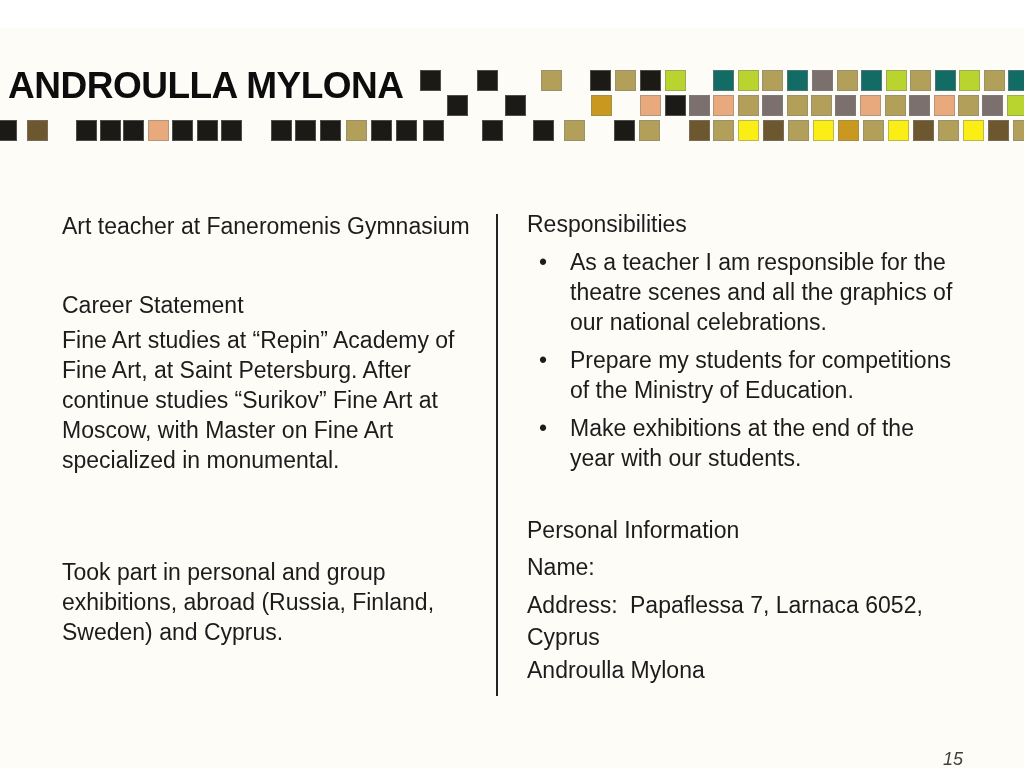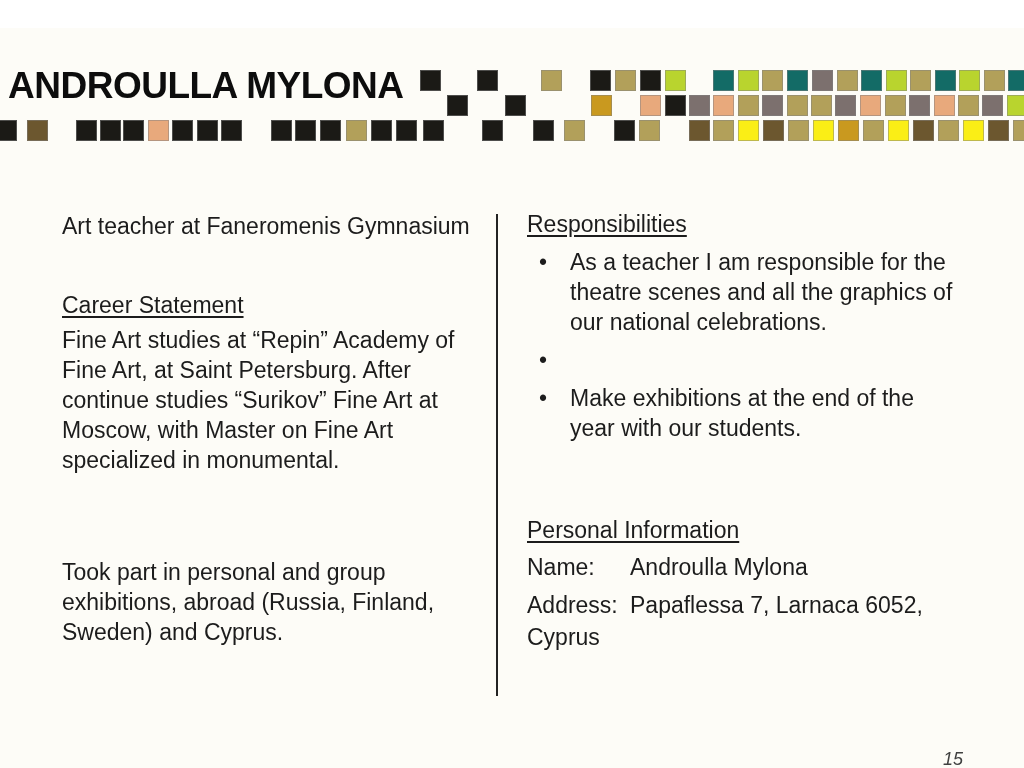--- a/index.html
+++ b/index.html
@@ -22,21 +22,21 @@
     box-sizing:border-box;border:1px solid rgba(130,130,130,0.5);
   }
   .vline{
     position:absolute;left:496px;top:186px;width:2px;height:482px;
     background:#232323;
   }
   .txt{
     position:absolute;font-size:23px;line-height:30px;
     white-space:pre-line;
   }
-  .heading{text-decoration:underline;text-underline-offset:3px;}
+  .heading{text-underline-offset:3px;}
   .bullets{
     position:absolute;left:527px;top:219px;width:470px;
     display:flex;flex-direction:column;gap:8px;
   }
   .bullet-row{display:flex;font-size:23px;line-height:30px;}
   .bullet-marker{width:43px;flex:0 0 43px;padding-left:12px;box-sizing:border-box;}
   .bullet-text{white-space:pre-line;}
   .info-row{position:absolute;display:flex;font-size:23px;line-height:30px;}
   .info-label{width:103px;flex:0 0 103px;}
   .email-link{color:#1b18dd;text-decoration:underline;cursor:pointer;}
@@ -148,31 +148,33 @@
 
   <div class="bullets">
     <div class="bullet-row">
       <span class="bullet-marker">•</span>
       <span class="bullet-text">As a teacher I am responsible for the
 theatre scenes and all the graphics of
 our national celebrations.</span>
     </div>
     <div class="bullet-row">
       <span class="bullet-marker">•</span>
+      <span class="bullet-text">Prepare my students for competitions
+of the Ministry of Education.</span>
     </div>
     <div class="bullet-row">
       <span class="bullet-marker">•</span>
       <span class="bullet-text">Make exhibitions at the end of the
 year with our students.</span>
     </div>
   </div>
 
   <div class="txt heading" style="left:527px;top:487px;">Personal Information</div>
 
-  <div class="info-row" style="left:527px;top:524px;">
+  <div class="info-row" style="left:527px;top:524px;flex-direction:column;">
     <span class="info-label">Name:</span>
     <span>Androulla Mylona</span>
   </div>
 
   <div class="info-row" style="left:527px;top:562px;">
     <span class="info-label">Address:</span>
     <span>Papaflessa 7, Larnaca 6052,</span>
   </div>
   <div class="txt" style="left:527px;top:594px;">Cyprus</div>
 

